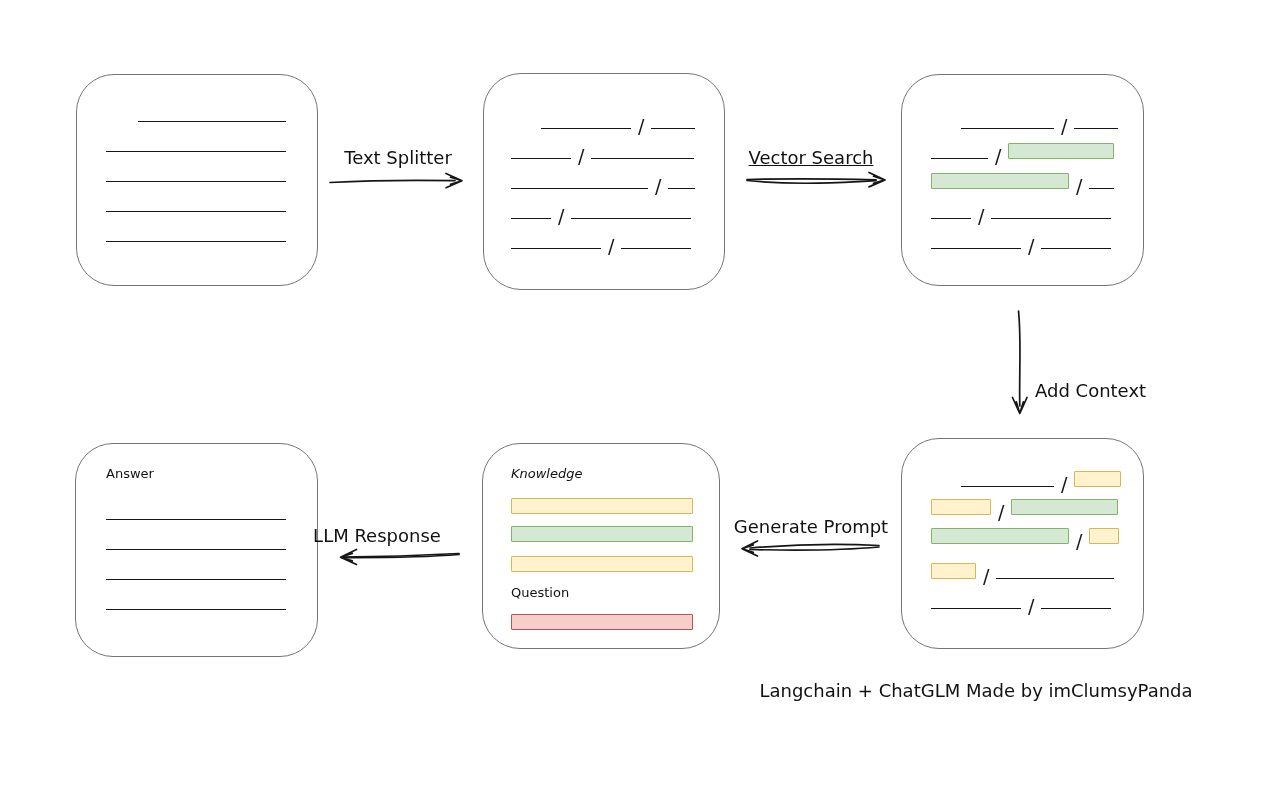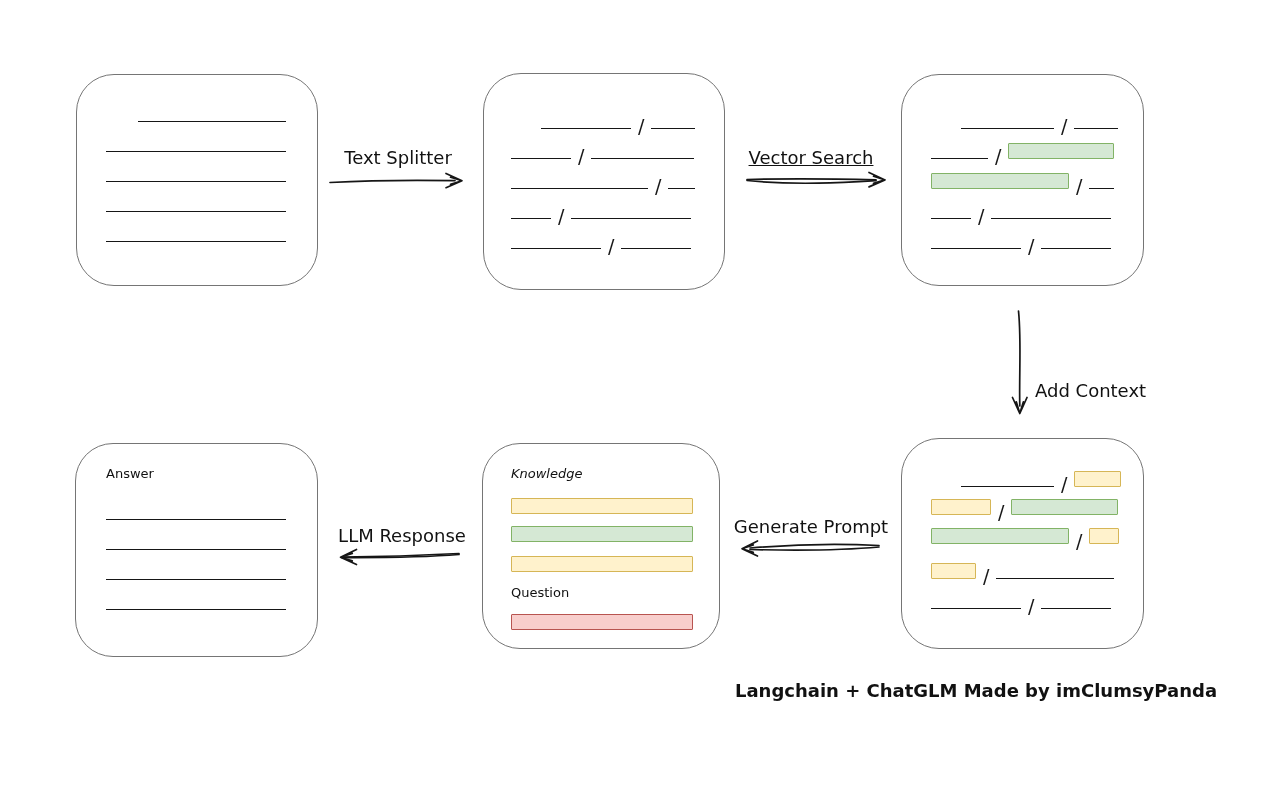--- a/index.html
+++ b/index.html
@@ -30,23 +30,23 @@
   .box-label { position:absolute; font-size:13px; white-space:nowrap; }
   #knowledge-label { left:28px; top:22px;font-style:italic; }
   #question-label  { left:28px; top:141px; }
   #answer-label    { left:30px; top:22px; }
 
   .arrow-label { position:absolute; font-size:18px; white-space:nowrap; transform:translateX(-50%); }
   #text-splitter-label   { left:398px;  top:147px; }
   #vector-search-label   { left:811px;  top:147px;text-decoration:underline; }
   #add-context-label     { left:1035px; top:352px; transform:none;margin-top:28px; }
   #generate-prompt-label { left:811px;  top:516px; }
-  #llm-response-label    { left:402px;  top:525px; }
-
-  #caption { position:absolute; left:976px; top:680px; font-size:18px; white-space:nowrap; transform:translateX(-50%);font-weight:bold; }
+  #llm-response-label    { left:377px;  top:525px; }
+
+  #caption { position:absolute; left:976px; top:680px; font-size:18px; white-space:nowrap; transform:translateX(-50%); }
 
   svg.overlay { position:absolute; left:0; top:0; pointer-events:none; }
   svg.overlay path { fill:none; stroke:#161616; stroke-width:1.7; stroke-linecap:round; stroke-linejoin:round; }
 </style>
 </head>
 <body>
 
 <div class="box" id="box-source">
     <div class="row" style="left: 61px; top: 29px;">
       <div class="seg" style="width: 148px;"></div>

